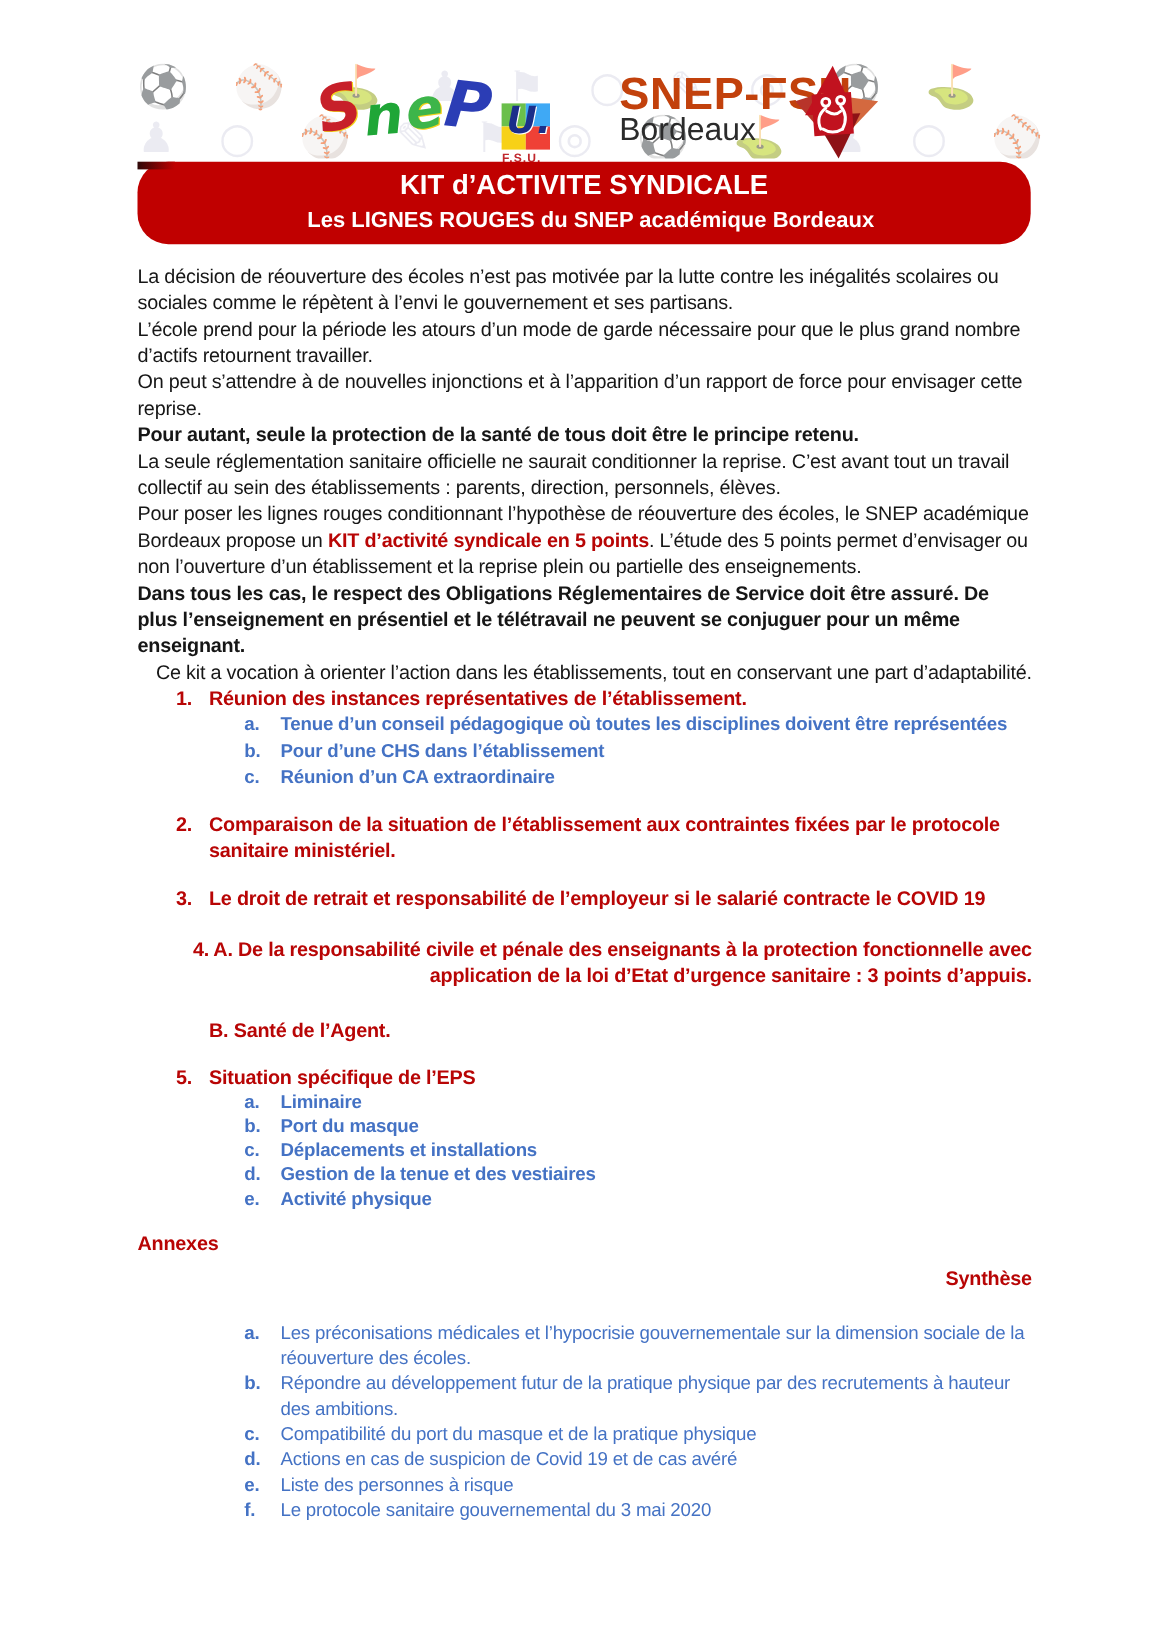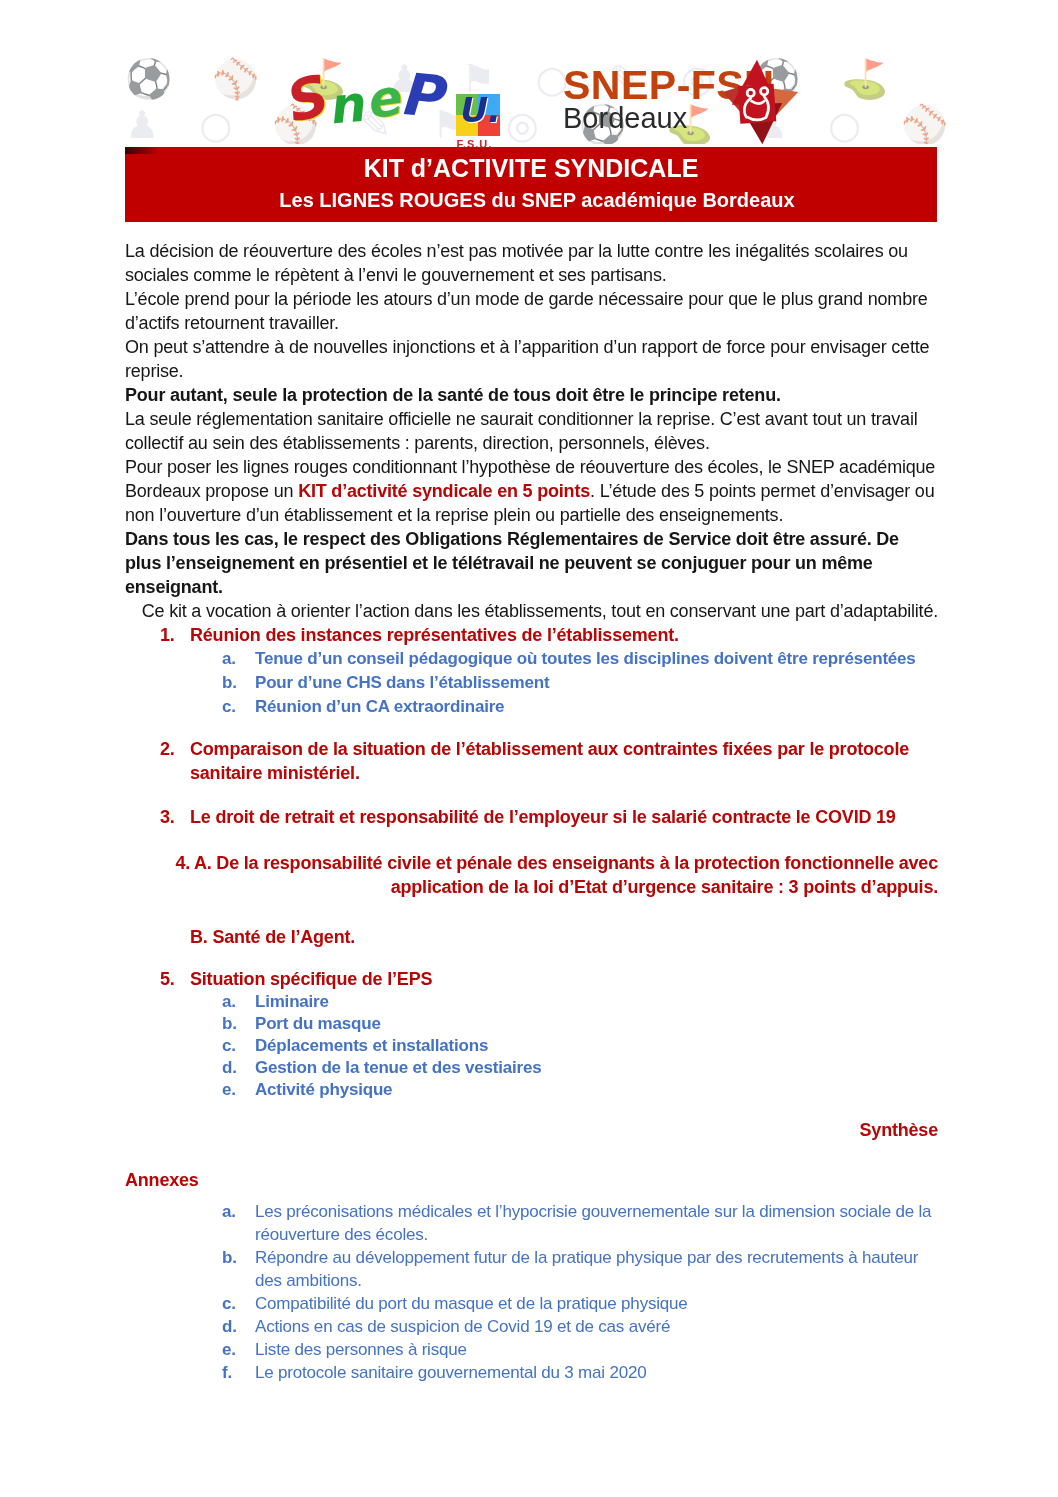--- a/index.html
+++ b/index.html
@@ -37,21 +37,21 @@
   .org-logo { position:absolute; left:563px; top:68px; }
   .org-line1 { font-size:41px; font-weight:bold; color:#c2410c; letter-spacing:0.5px; line-height:34px; }
   .org-line2 { font-size:29px; font-weight:normal; color:#2b2b2b; line-height:32px; }
 
   
   .star-logo { position:absolute; left:712px; top:58px; }
 
   
   .banner {
     position:absolute; left:125px; top:147px; width:812px; height:75px;
-    background:#C00000; color:#ffffff; text-align:center; font-weight:bold;
+    background:#C00000; color:#ffffff; text-align:center; font-weight:bold;border-radius:28px;
   }
   .banner-notch { position:absolute; left:0; top:0; width:34px; height:7px;
     background:linear-gradient(90deg,#2e0808,#C00000); }
   .banner-line1 { font-size:25px; line-height:32px; padding-top:5px; }
   .banner-line2 { font-size:20px; line-height:32px;margin-left:12px; }
 
   
   .content { position:absolute; left:125px; top:239px; width:813px;
     font-size:18px; line-height:24px; letter-spacing:-0.2px; }
   .content p { margin:0; }
@@ -198,23 +198,23 @@
       <div class="sub-row">
         <span class="sub-letter">d.</span>
         <span class="sub-text">Gestion de la tenue et des vestiaires</span>
       </div>
       <div class="sub-row">
         <span class="sub-letter">e.</span>
         <span class="sub-text">Activité physique</span>
       </div>
     </div>
 
+    <div class="section-label mb8">Annexes</div>
+
     <div class="section-label mb26">Synthèse</div>
-
-    <div class="section-label mb8">Annexes</div>
 
     <div>
       <div class="annex-row">
         <span class="annex-letter">a.</span>
         <span class="annex-text">Les préconisations médicales et l’hypocrisie gouvernementale sur la dimension sociale de la réouverture des écoles.</span>
       </div>
       <div class="annex-row">
         <span class="annex-letter">b.</span>
         <span class="annex-text">Répondre au développement futur de la pratique physique par des recrutements à hauteur des ambitions.</span>
       </div>

